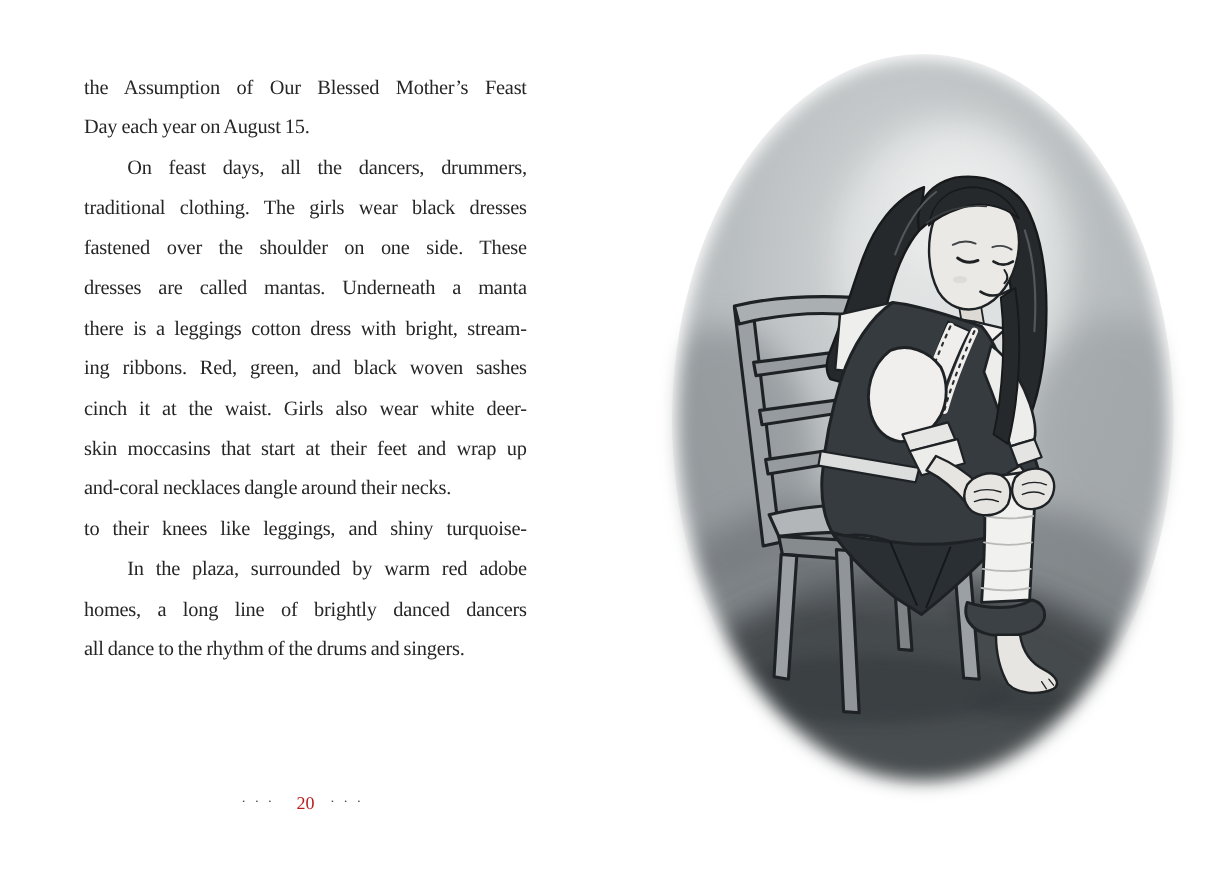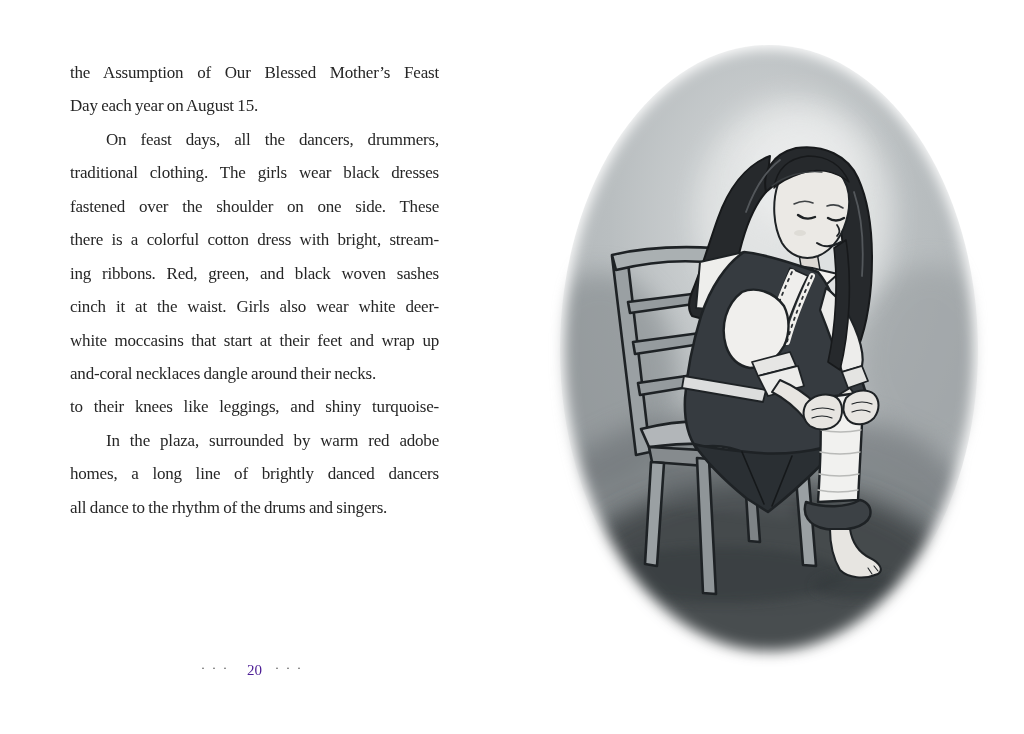--- a/index.html
+++ b/index.html
@@ -8,40 +8,41 @@
   
   #text-col{position:absolute;left:70px;top:56px;width:369px;color:#262626;
             font-size:17px;line-height:33.45px;letter-spacing:-0.2px;word-spacing:-0.6px;}
   .bline{height:33.45px;overflow:hidden;text-align:justify;text-align-last:justify;}
   .bline.indent{text-indent:36px;}
   .bline.end{text-align-last:left;}
   
   #folio{position:absolute;left:70px;top:662px;width:369px;display:flex;
          justify-content:center;align-items:center;gap:13px;color:#3a3a3a;}
   .folio-dots{font-size:12px;letter-spacing:7px;color:#444;transform:translateY(-2px);}
-  .folio-num{font-size:15px;color:#4c1d95;}
+  .folio-num{font-size:15px;color:#b91c1c;}
   
   #illustration{position:absolute;left:545px;top:25px;width:480px;height:660px;}
 </style>
 </head>
 <body>
 
 <div id="page">
 
   <div id="text-col">
 
   <div class="bline">the Assumption of Our Blessed Mother’s Feast</div>
       <div class="bline end">Day each year on August 15.</div>
       <div class="bline indent">On feast days, all the dancers, drummers,</div>
       <div class="bline">traditional clothing. The girls wear black dresses</div>
       <div class="bline">fastened over the shoulder on one side. These</div>
-      <div class="bline">there is a colorful cotton dress with bright, stream-</div>
+      <div class="bline">dresses are called mantas. Underneath a manta</div>
+      <div class="bline">there is a leggings cotton dress with bright, stream-</div>
       <div class="bline">ing ribbons. Red, green, and black woven sashes</div>
       <div class="bline">cinch it at the waist. Girls also wear white deer-</div>
-      <div class="bline">white moccasins that start at their feet and wrap up</div>
+      <div class="bline">skin moccasins that start at their feet and wrap up</div>
       <div class="bline end">and-coral necklaces dangle around their necks.</div>
       <div class="bline">to their knees like leggings, and shiny turquoise-</div>
       <div class="bline indent">In the plaza, surrounded by warm red adobe</div>
       <div class="bline">homes, a long line of brightly danced dancers</div>
       <div class="bline end">all dance to the rhythm of the drums and singers.</div>
     </div>
 
   <div id="folio">
     <span class="folio-dots">···</span>
     <span class="folio-num">20</span>

